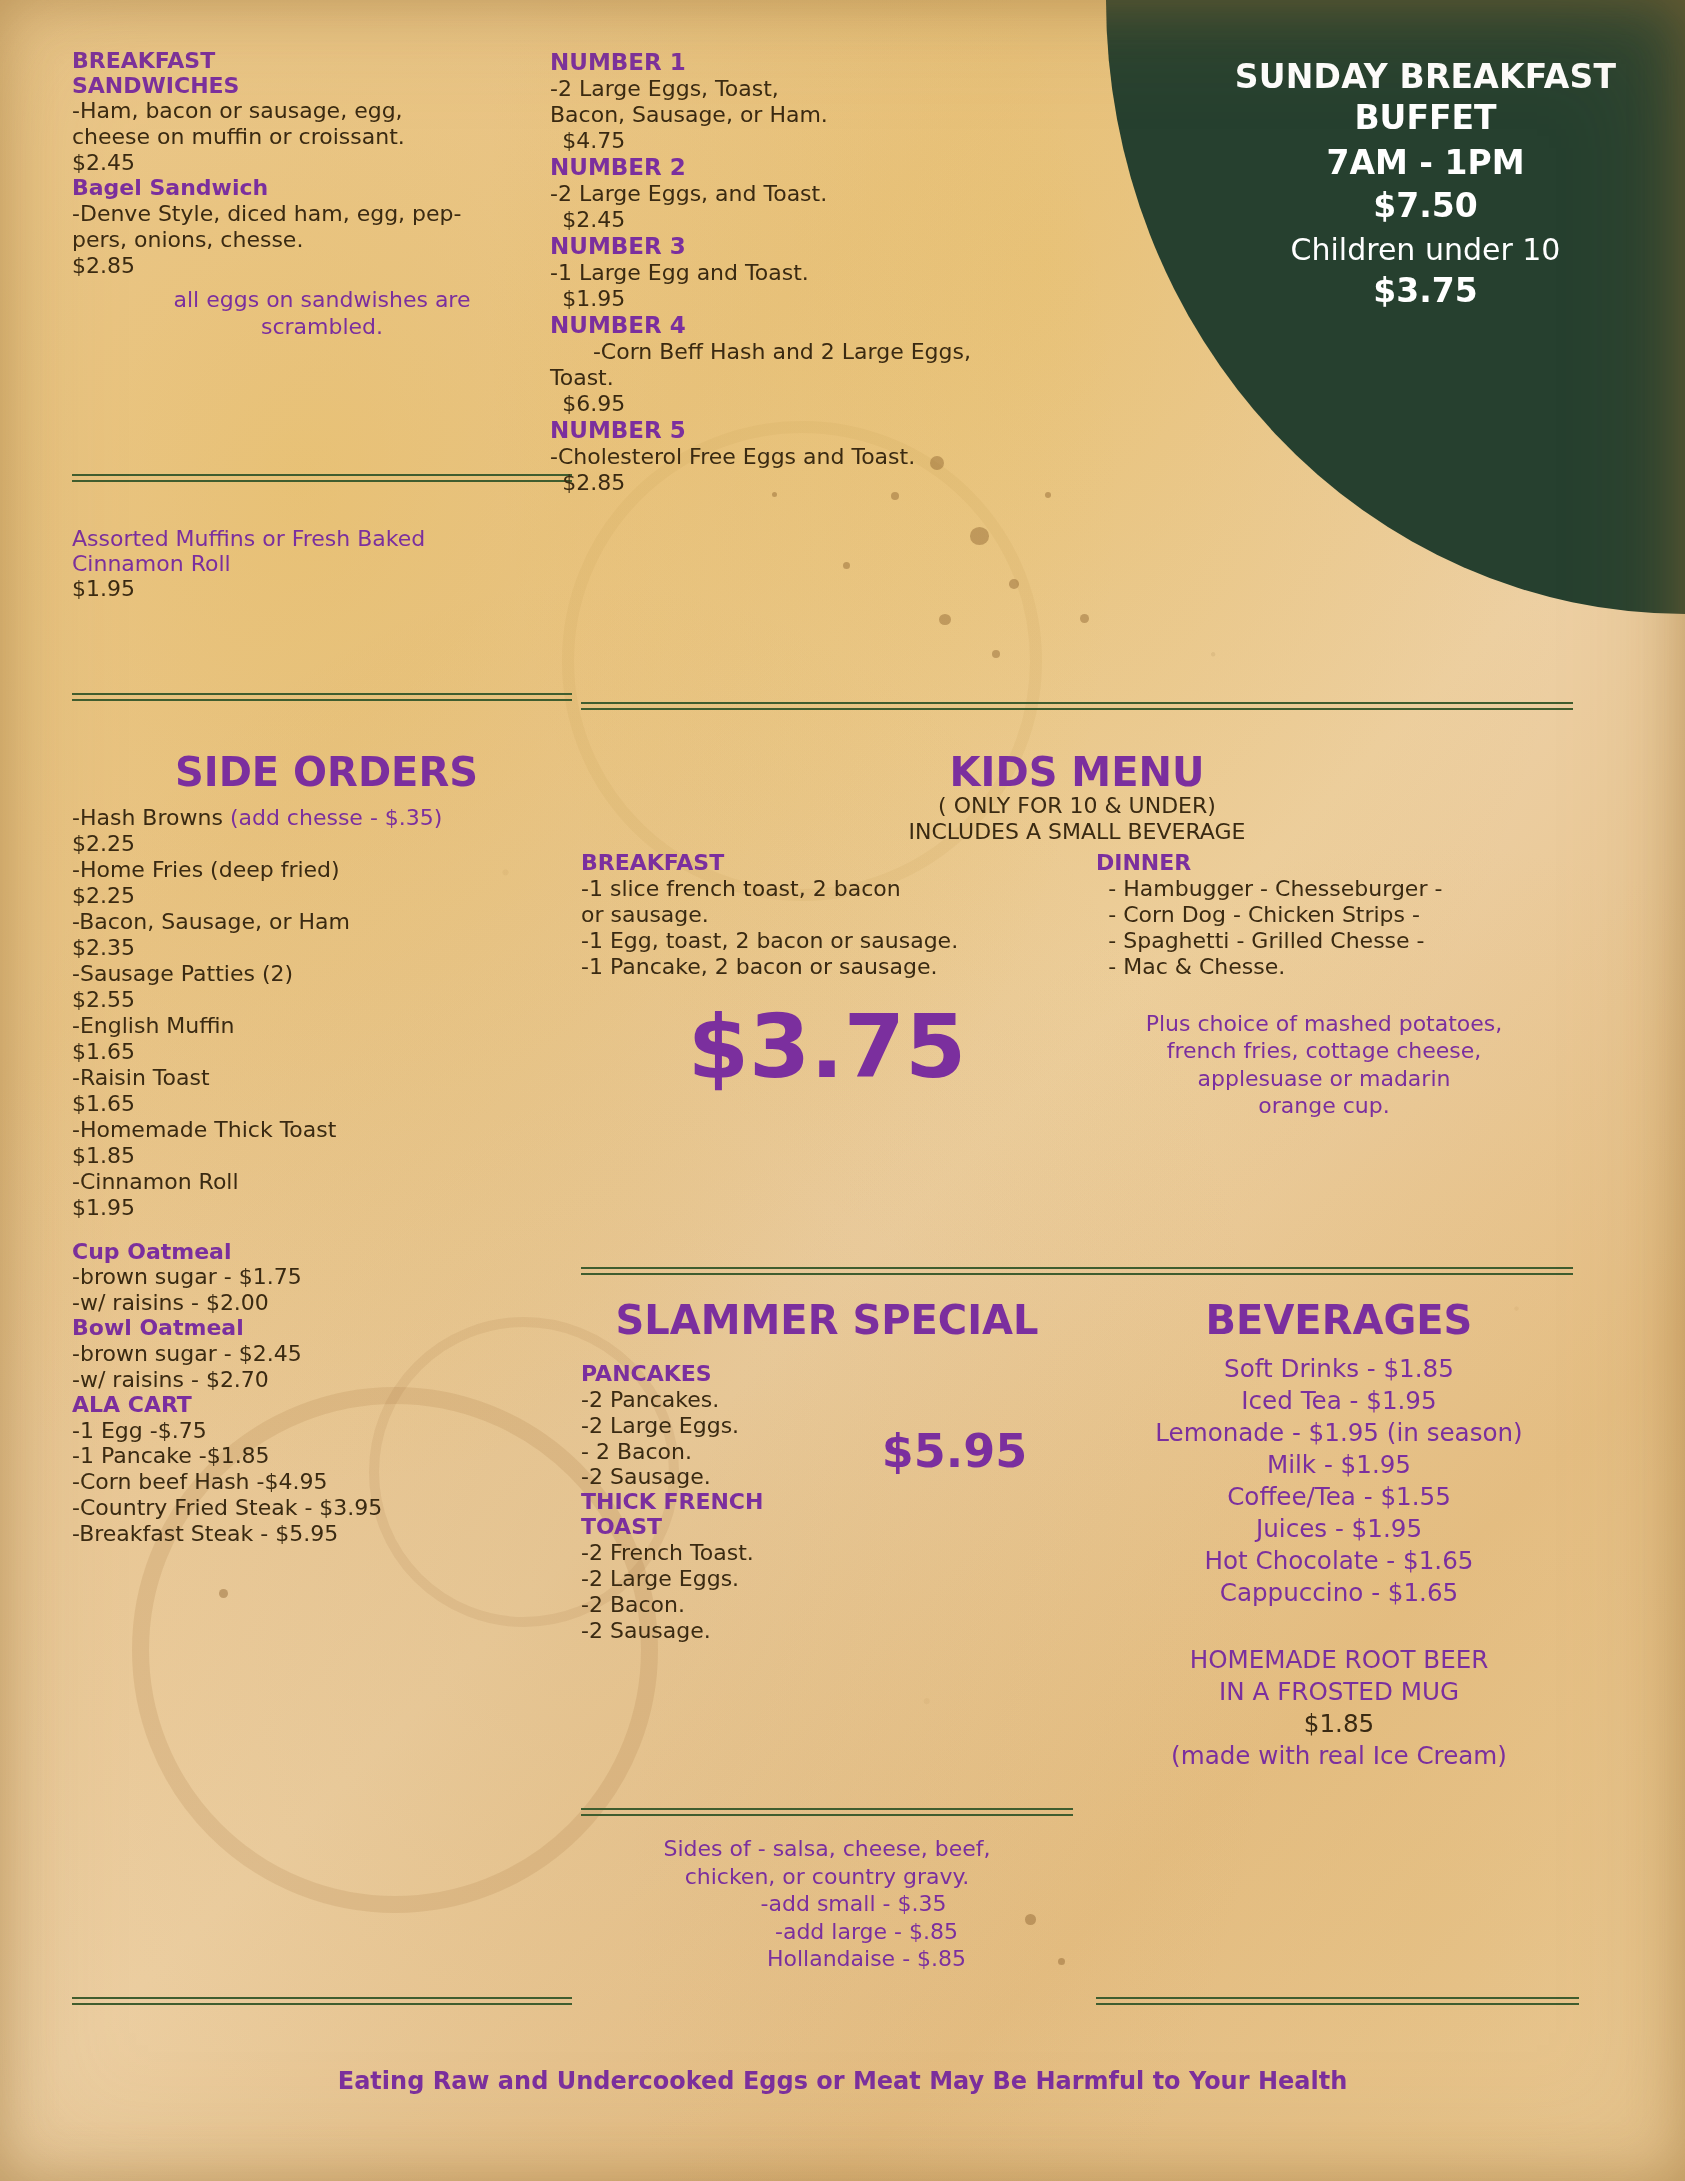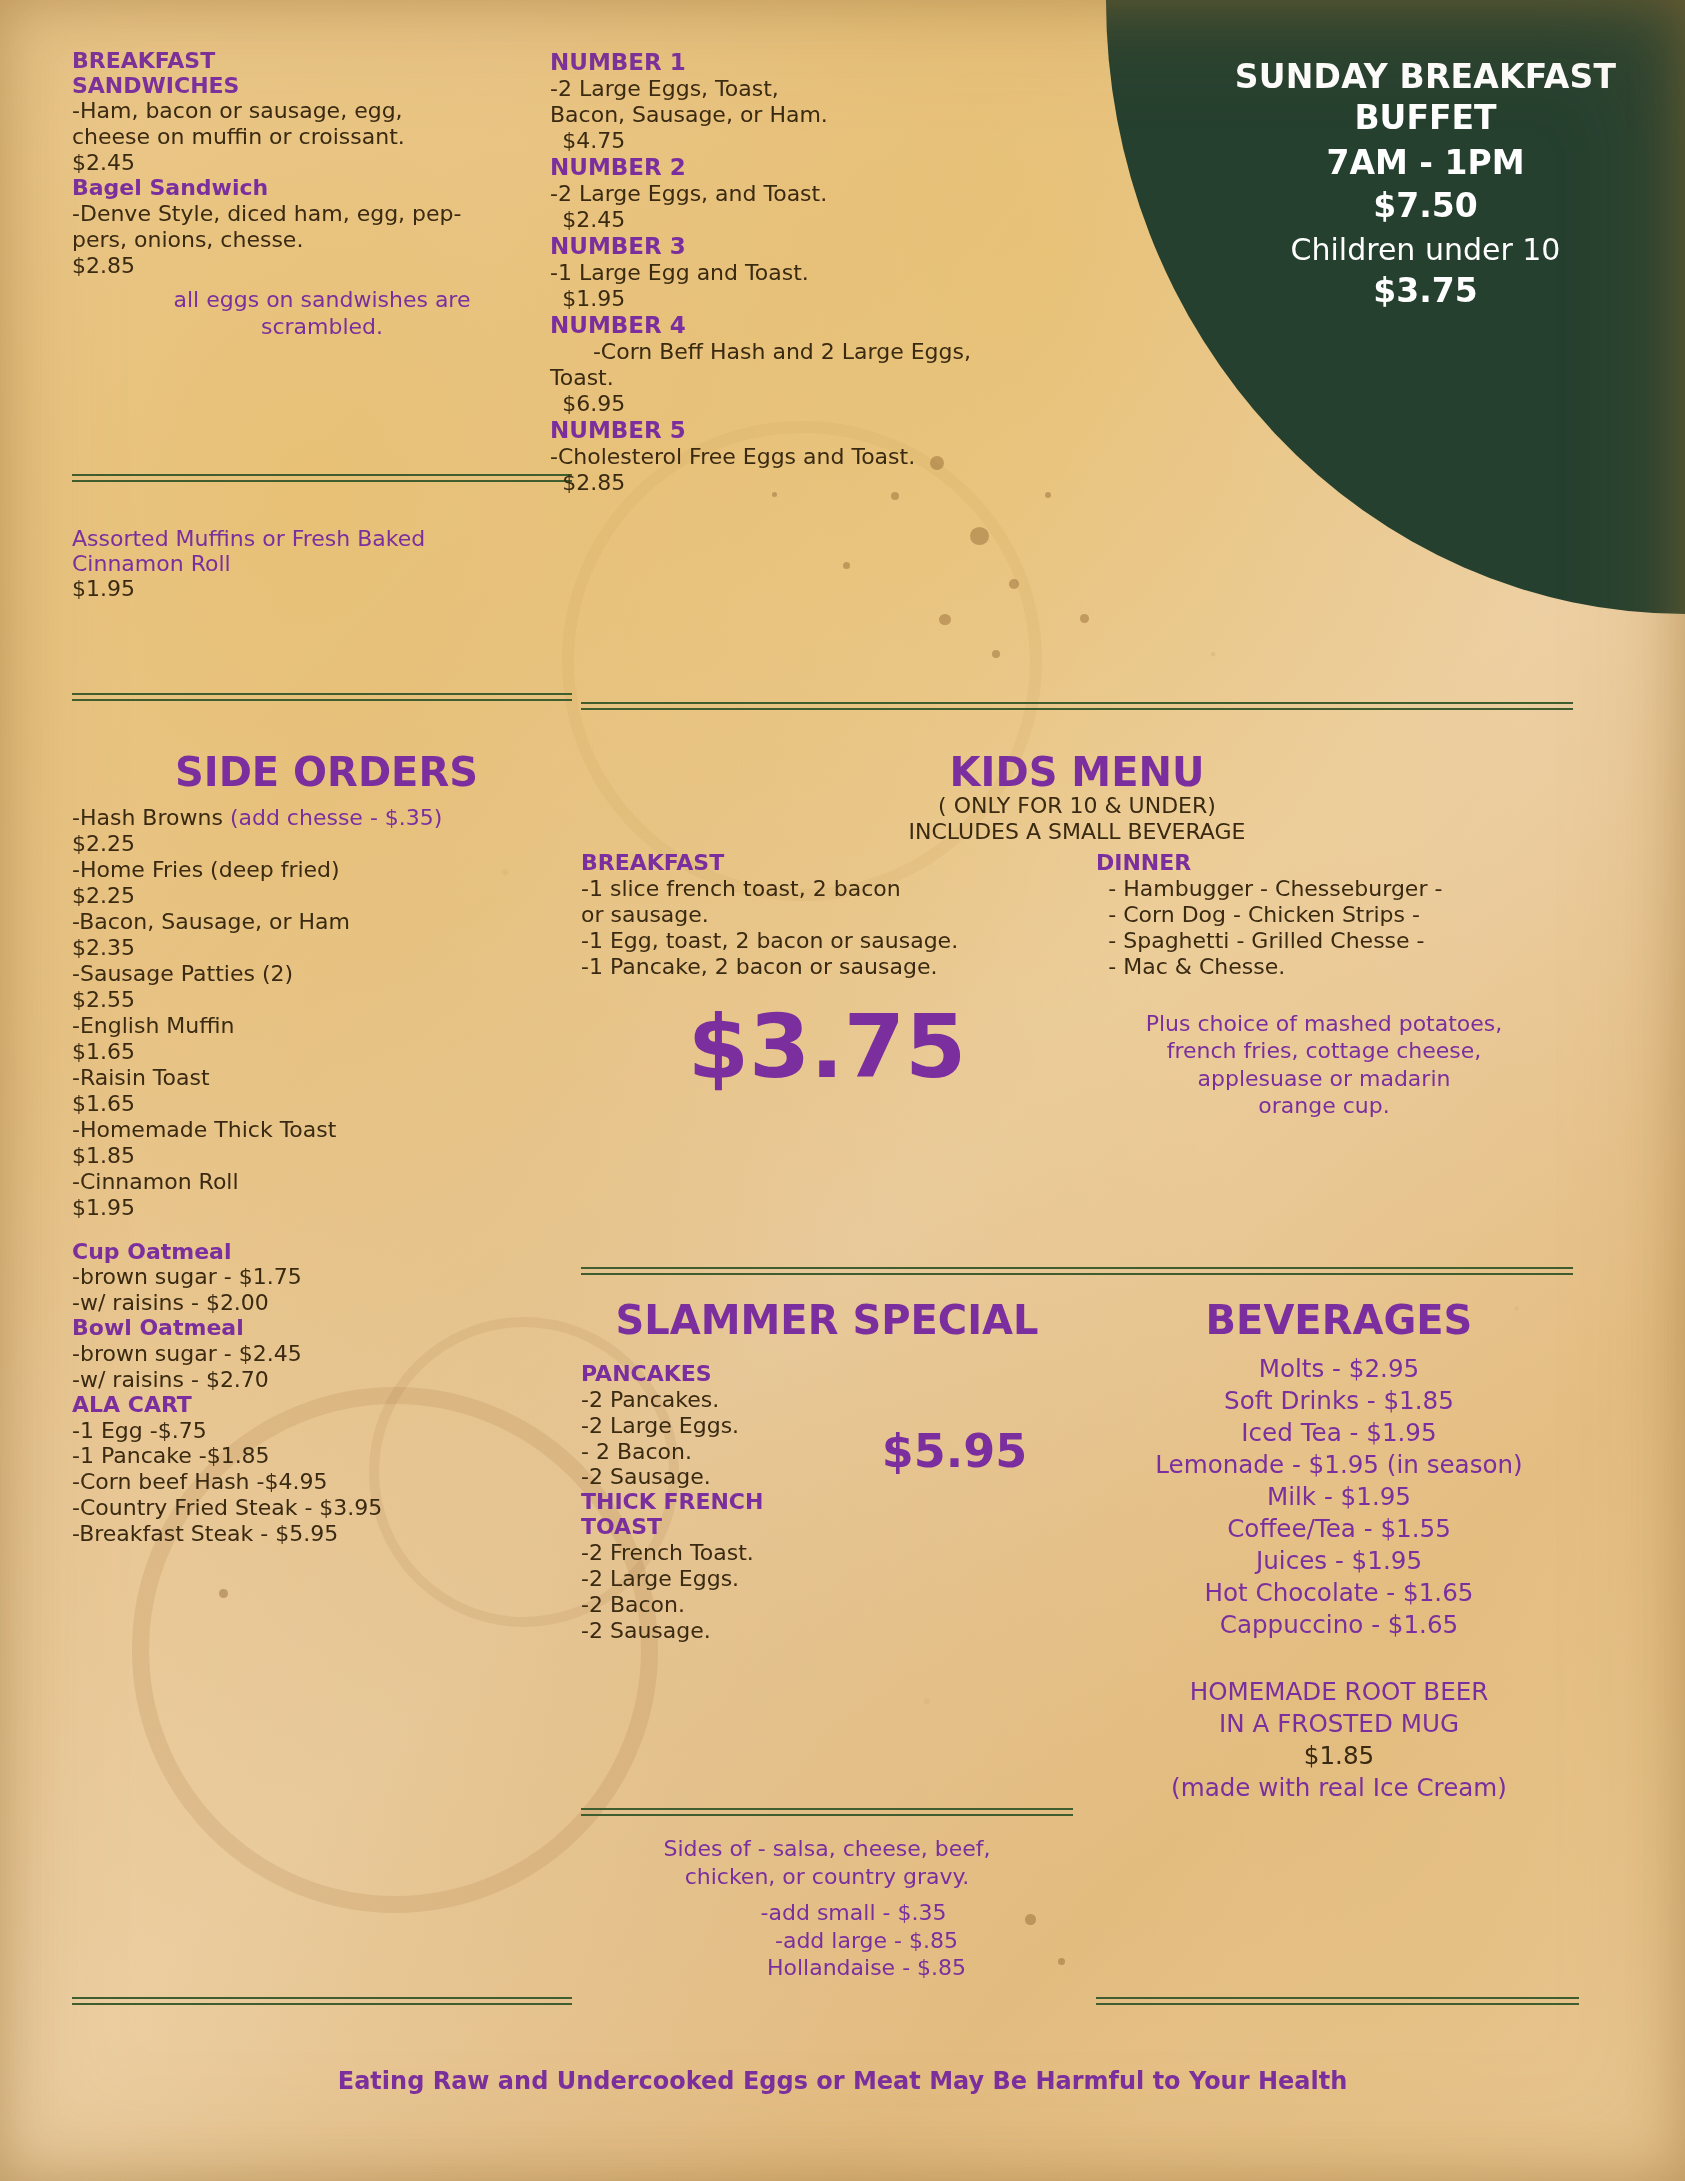--- a/index.html
+++ b/index.html
@@ -406,29 +406,28 @@
         <div class="price-mid" style="margin-bottom:104px;">$5.95</div>
       </div>
     </div>
   </div>
 
   <div class="block rule" id="rule-slam"></div>
 
   <div class="block" style="left:581px; top:1835px; width:492px;">
     <div class="note">Sides of - salsa, cheese, beef,</div>
     <div class="note">chicken, or country gravy.</div>
-    <div class="note" style="padding-left:53px;margin-top:9px;">-add small - $.35</div>
+    <div class="note" style="padding-left:53px;">-add small - $.35</div>
     <div class="note" style="padding-left:79px;">-add large - $.85</div>
     <div class="note" style="padding-left:79px;">Hollandaise - $.85</div>
   </div>
 
   <div class="block" id="beverages">
     <div class="big-head">BEVERAGES</div>
     <div style="height:12.3px"></div>
-    <div class="bev-line">Molts - $2.95</div>
     <div class="bev-line">Soft Drinks - $1.85</div>
     <div class="bev-line">Iced Tea - $1.95</div>
     <div class="bev-line">Lemonade - $1.95 (in season)</div>
     <div class="bev-line">Milk - $1.95</div>
     <div class="bev-line">Coffee/Tea - $1.55</div>
     <div class="bev-line">Juices - $1.95</div>
     <div class="bev-line">Hot Chocolate - $1.65</div>
     <div class="bev-line">Cappuccino - $1.65</div>
 
     <div style="height:35px"></div>

